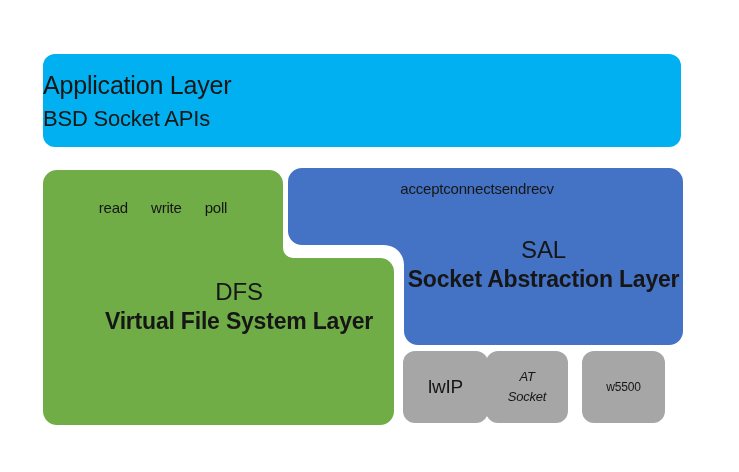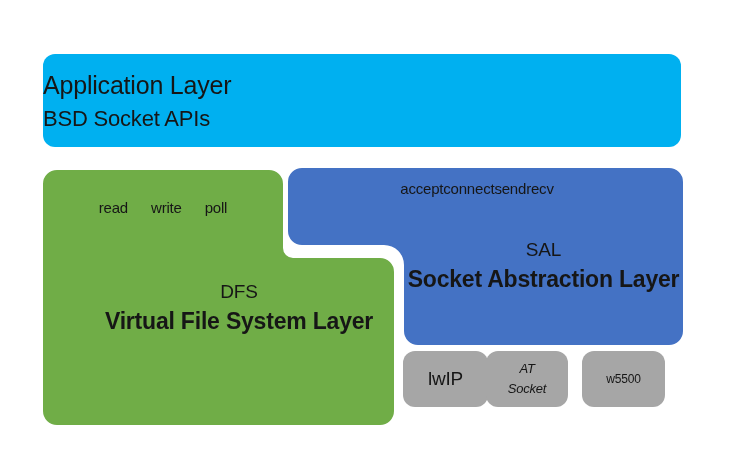--- a/index.html
+++ b/index.html
@@ -30,26 +30,26 @@
     position:absolute; display:flex; align-items:center; justify-content:center;
     font-size:15px; white-space:nowrap;
   }
   #dfs-api-row { left:43px; top:191px; width:240px; height:32px; gap:23px; }
   #sal-api-row { left:292px; top:172px; width:370px; height:32px; }
 
   
   .layer-label { position:absolute; text-align:center; }
   #dfs-label { left:43px; top:276px; width:312px;margin-left:40px; }
   #sal-label { left:404px; top:234px; width:279px; }
-  .layer-abbr { font-size:19px; line-height:31px; white-space:nowrap; }
+  .layer-abbr { font-size:24px; line-height:31px; white-space:nowrap; }
   .layer-name { font-size:23px; line-height:28px; white-space:nowrap;font-weight:bold; }
 
   
   .stack-box {
-    position:absolute; top:351px; height:56px;
+    position:absolute; top:351px; height:72px;
     background:var(--gray,#a6a6a6); border-radius:12px;
     display:flex; flex-direction:column; align-items:center; justify-content:center;
     text-align:center;
   }
   #stack-lwip  { left:403px; width:85px; font-size:19px; }
   #stack-at    { left:486px; width:82px; font-size:13px; line-height:20px;font-style:italic; }
   #stack-w5500 { left:582px; width:83px; font-size:12px; }
 </style>
 </head>
 <body>

